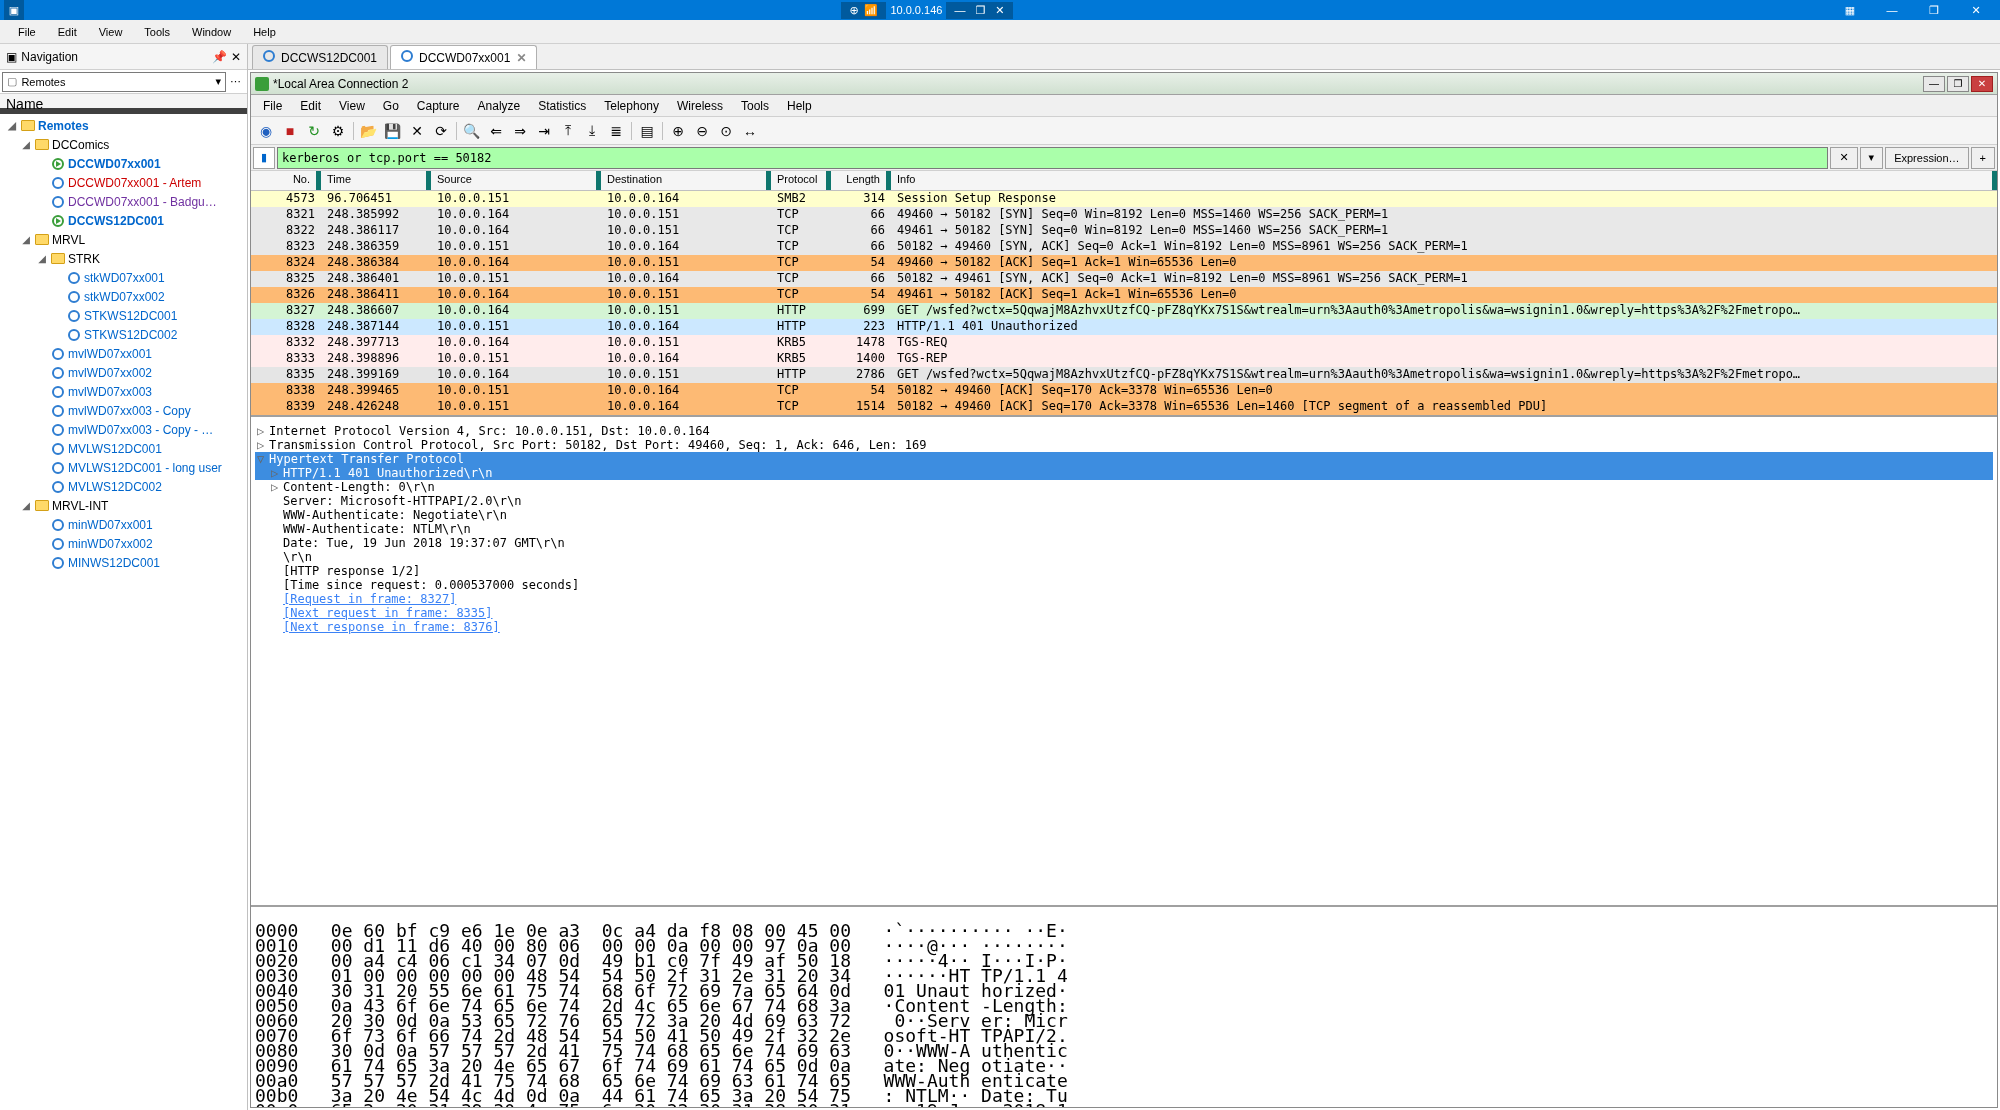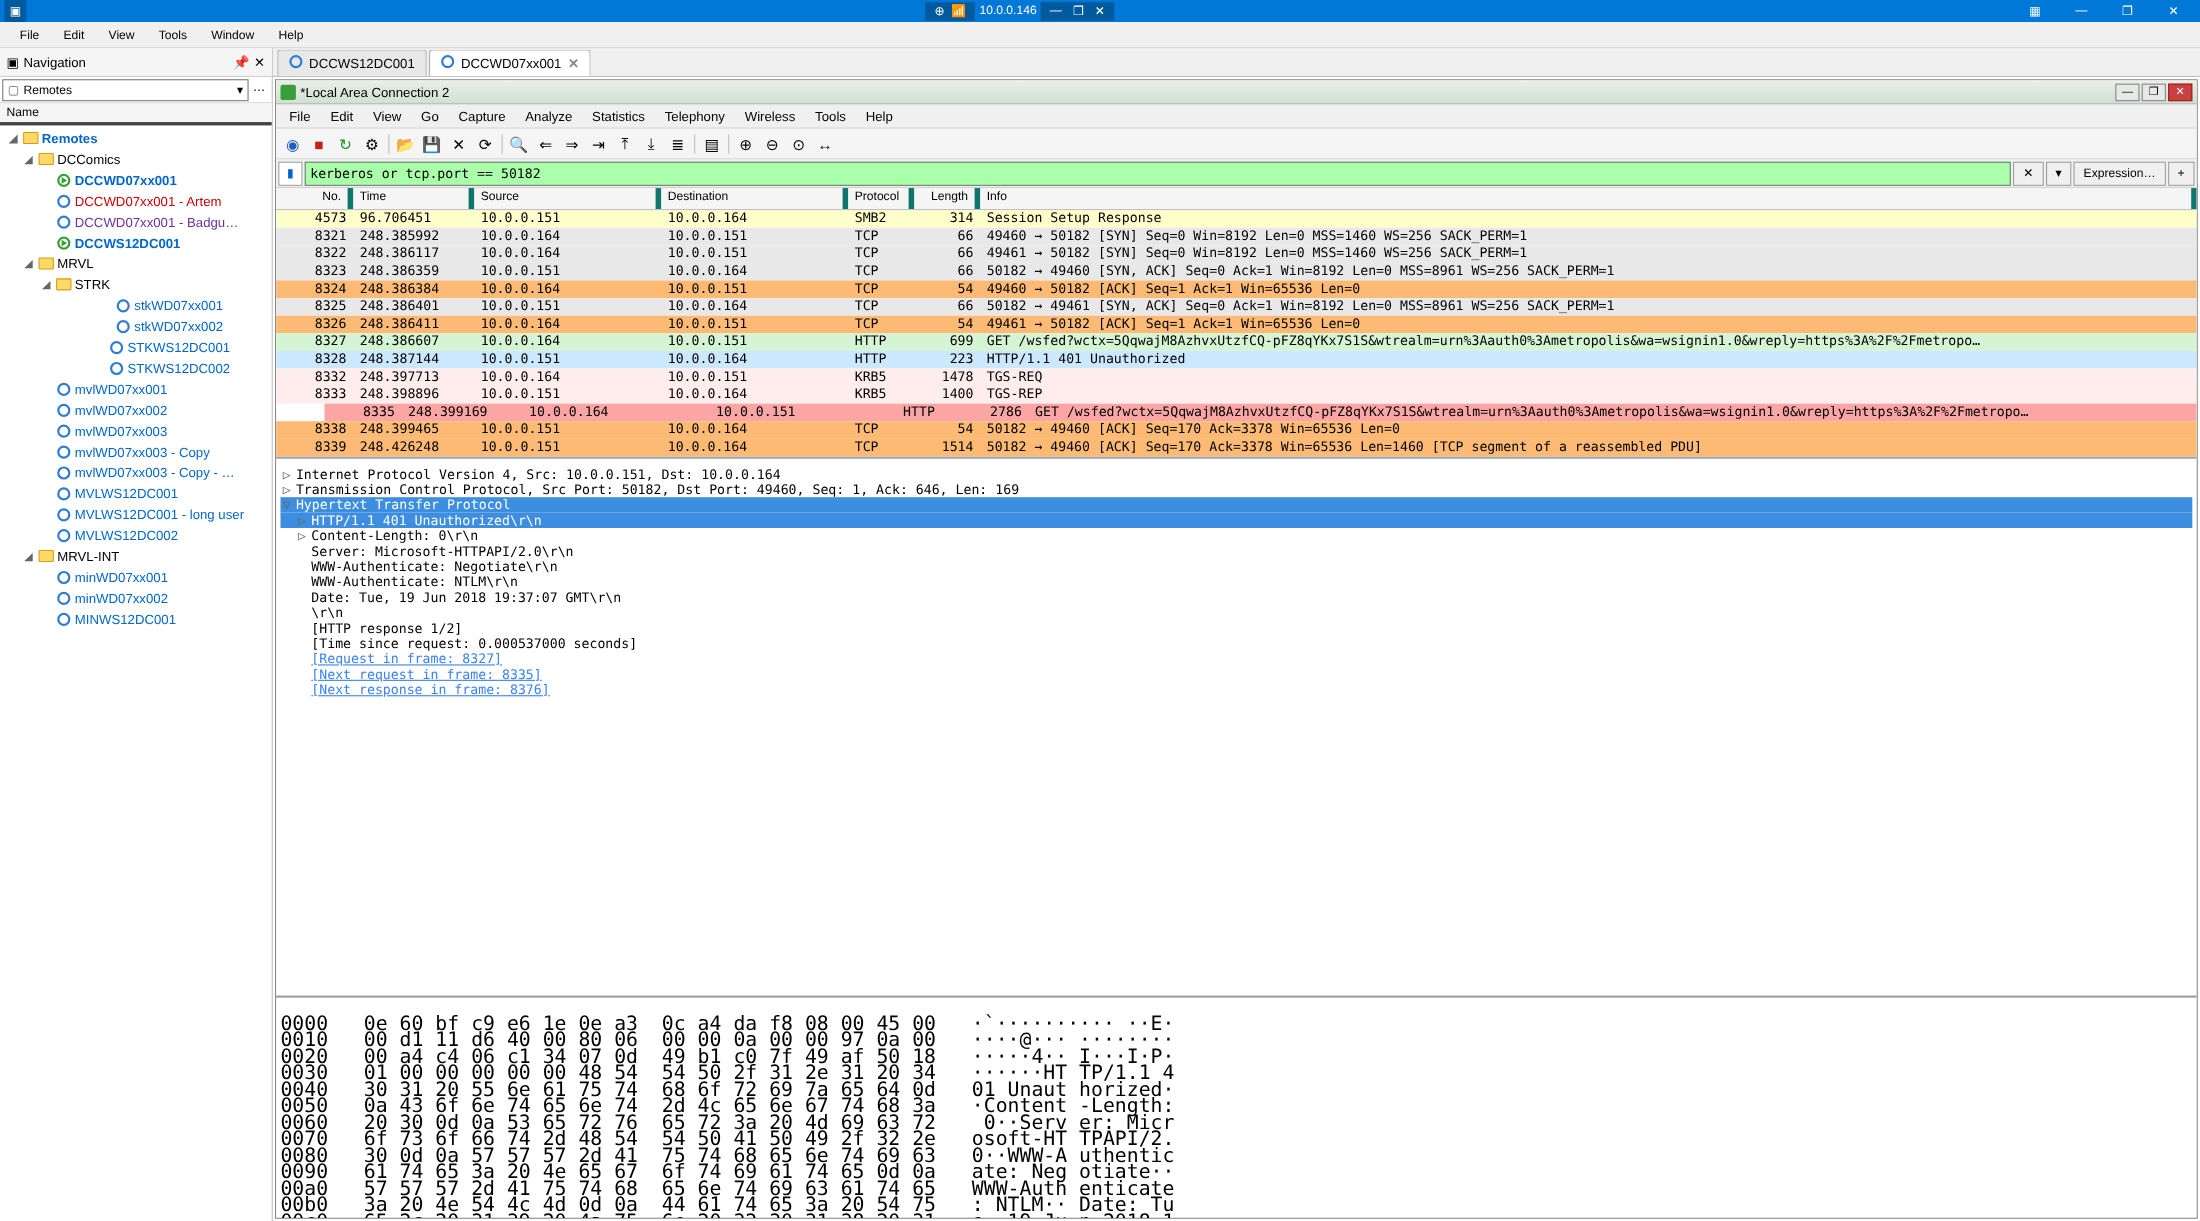--- a/index.html
+++ b/index.html
@@ -19,35 +19,35 @@
 
 
 .main { display: flex; height: calc(100% - 44px); }
 
 
 .sidebar { width: 248px; border-right: 1px solid #c0c0c0; background: #fff; display: flex; flex-direction: column; }
 .side-header { height: 26px; background: #f5f5f5; border-bottom: 1px solid #d0d0d0; display: flex; align-items: center; padding: 0 6px; font-size: 12px; }
 .side-header .pin { margin-left: auto; display: flex; gap: 4px; }
 .side-filter { height: 24px; border-bottom: 1px solid #d0d0d0; display: flex; align-items: center; padding: 2px; }
 .side-filter .filter-box { flex: 1; border: 1px solid #7a7a7a; height: 20px; display: flex; align-items: center; padding: 0 4px; background: #fff; }
-.side-name { height: 20px; background: #f5f5f5; border-bottom: 3px solid #404040; padding: 2px 6px; font-size: 11px; }
+.side-name { height: 20px; background: #f5f5f5; border-bottom: 6px solid #404040; padding: 2px 6px; font-size: 14px; }
 .tree { flex: 1; overflow: auto; padding: 2px 4px; font-size: 12px; }
 .tree-item { display: flex; align-items: center; padding: 1px 2px; white-space: nowrap; cursor: pointer; height: 19px; }
 .tree-item .exp { width: 12px; text-align: center; color: #666; font-size: 10px; }
 .tree-item .icon { width: 16px; height: 14px; margin: 0 2px; display: inline-flex; align-items: center; justify-content: center; }
 .folder-icon { background: #ffd968; border: 1px solid #d4a017; width: 14px; height: 11px; border-radius: 1px; }
 .comp-icon { color: #2e7dd1; }
 .comp-icon.green { color: #3a9e3a; }
 .tree-item.bold { font-weight: bold; color: #0066cc; }
 .tree-item.red { color: #c00; }
 .tree-item.purple { color: #7030a0; }
 .tree-item.blue { color: #0066cc; }
 .ind1 { padding-left: 16px; }
 .ind2 { padding-left: 32px; }
-.ind3 { padding-left: 48px; justify-content: center; }
+.ind3 { padding-left: 48px; }
 
 
 .content { flex: 1; display: flex; flex-direction: column; overflow: hidden; }
 
 
 .tabstrip { height: 26px; background: #f0f0f0; border-bottom: 1px solid #c0c0c0; display: flex; align-items: flex-end; padding-left: 4px; gap: 2px; }
 .tab { height: 24px; background: #e8e8e8; border: 1px solid #b0b0b0; border-bottom: none; display: flex; align-items: center; padding: 0 10px; gap: 6px; cursor: pointer; border-radius: 3px 3px 0 0; font-size: 12px; }
 .tab.active { background: #fff; }
 .tab .close { color: #888; font-weight: bold; }
 
@@ -86,21 +86,21 @@
 .col-dst { width: 170px; }
 .col-proto { width: 60px; }
 .col-len { width: 60px; text-align: right; }
 .col-info { flex: 1; }
 .row-smb { background: #ffffcc; }
 .row-tcp { background: #e8e8e8; }
 .row-tcp2 { background: #fdba74; justify-content: flex-end; }
 .row-http-green { background: #d4f4d4; }
 .row-http-sel { background: #cce8ff; }
 .row-krb { background: #ffecec; }
-.row-http { background: #fca5a5; margin-left: 44px; }
+.row-http { background: #e5e5e5; }
 
 
 .details { flex: 1; overflow: auto; border-bottom: 2px solid #a0a0a0; font-family: "Consolas", monospace; font-size: 12px; padding: 7px 4px; }
 .details .line { white-space: nowrap; padding: 0 2px; }
 .details .line .exp { display: inline-block; width: 12px; color: #666; }
 .details .highlight-blue { background: #3d8de0; color: #fff; }
 .details .link { color: #3b82f6; text-decoration: underline; cursor: pointer; }
 .details .ind1 { padding-left: 16px; }
 
 

